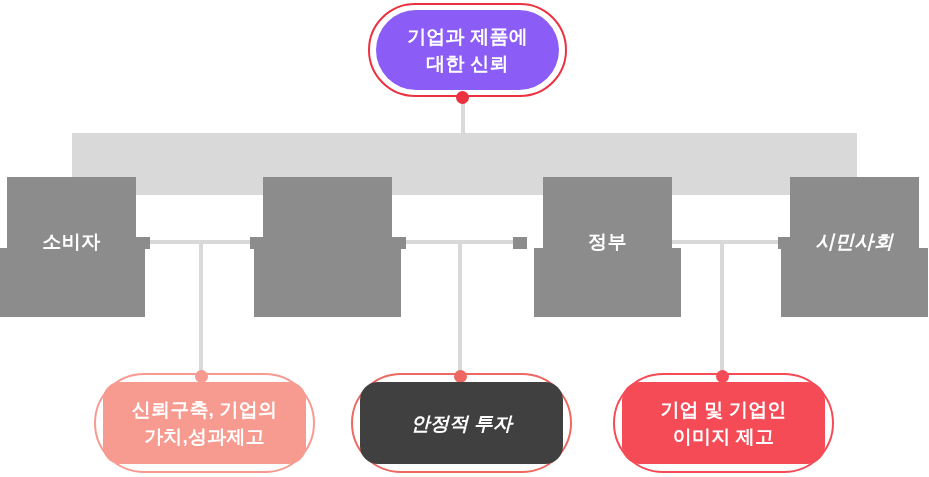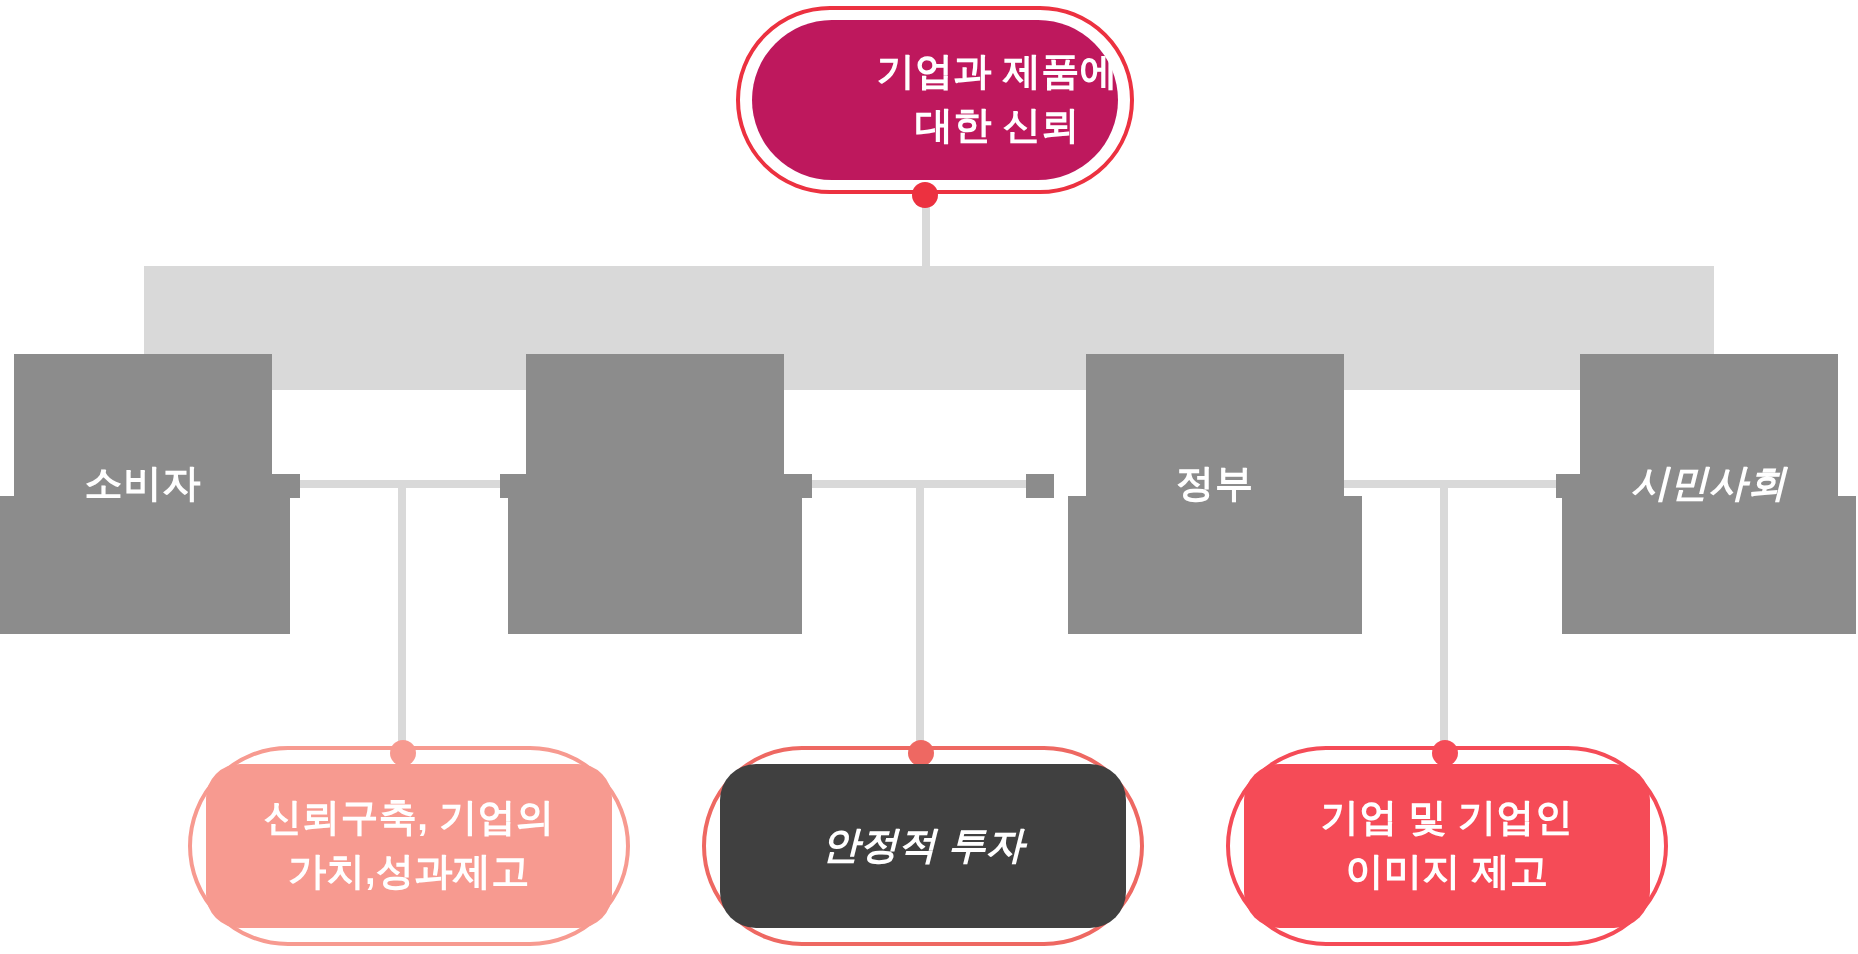--- a/index.html
+++ b/index.html
@@ -23,21 +23,21 @@
   
   .pill{position:absolute;}
   .pill .ring{position:absolute;left:0;top:0;right:0;bottom:0;border-radius:999px;border:2px solid;}
   .pill .fill{position:absolute;display:flex;align-items:center;justify-content:center;}
   .pill .ptext{color:#ffffff;font-weight:700;font-size:19px;line-height:27px;
     text-align:center;white-space:pre-line;letter-spacing:0.2px;}
 
   
   .pill-top{left:368px;top:3px;width:199px;height:94px;}
   .pill-top .ring{border-color:#ec3140;}
-  .pill-top .fill{left:8px;top:7px;right:8px;bottom:7px;border-radius:999px;background:#be185d;justify-content:flex-end;}
+  .pill-top .fill{left:8px;top:7px;right:8px;bottom:7px;border-radius:999px;background:#8b5cf6;}
 
   
   .pill-bottom{width:221px;height:100px;top:373px;}
   .pill-bottom .fill{left:9px;top:9px;right:9px;bottom:9px;border-radius:18px;}
   .pill-1{left:94px;}
   .pill-1 .ring{border-color:#f79a90;}
   .pill-1 .fill{background:#f79a90;border-radius:17px;}
   .pill-2{left:351px;}
   .pill-2 .ring{border-color:#ee6862;}
   .pill-2 .fill{background:#404040;font-style:italic;}

